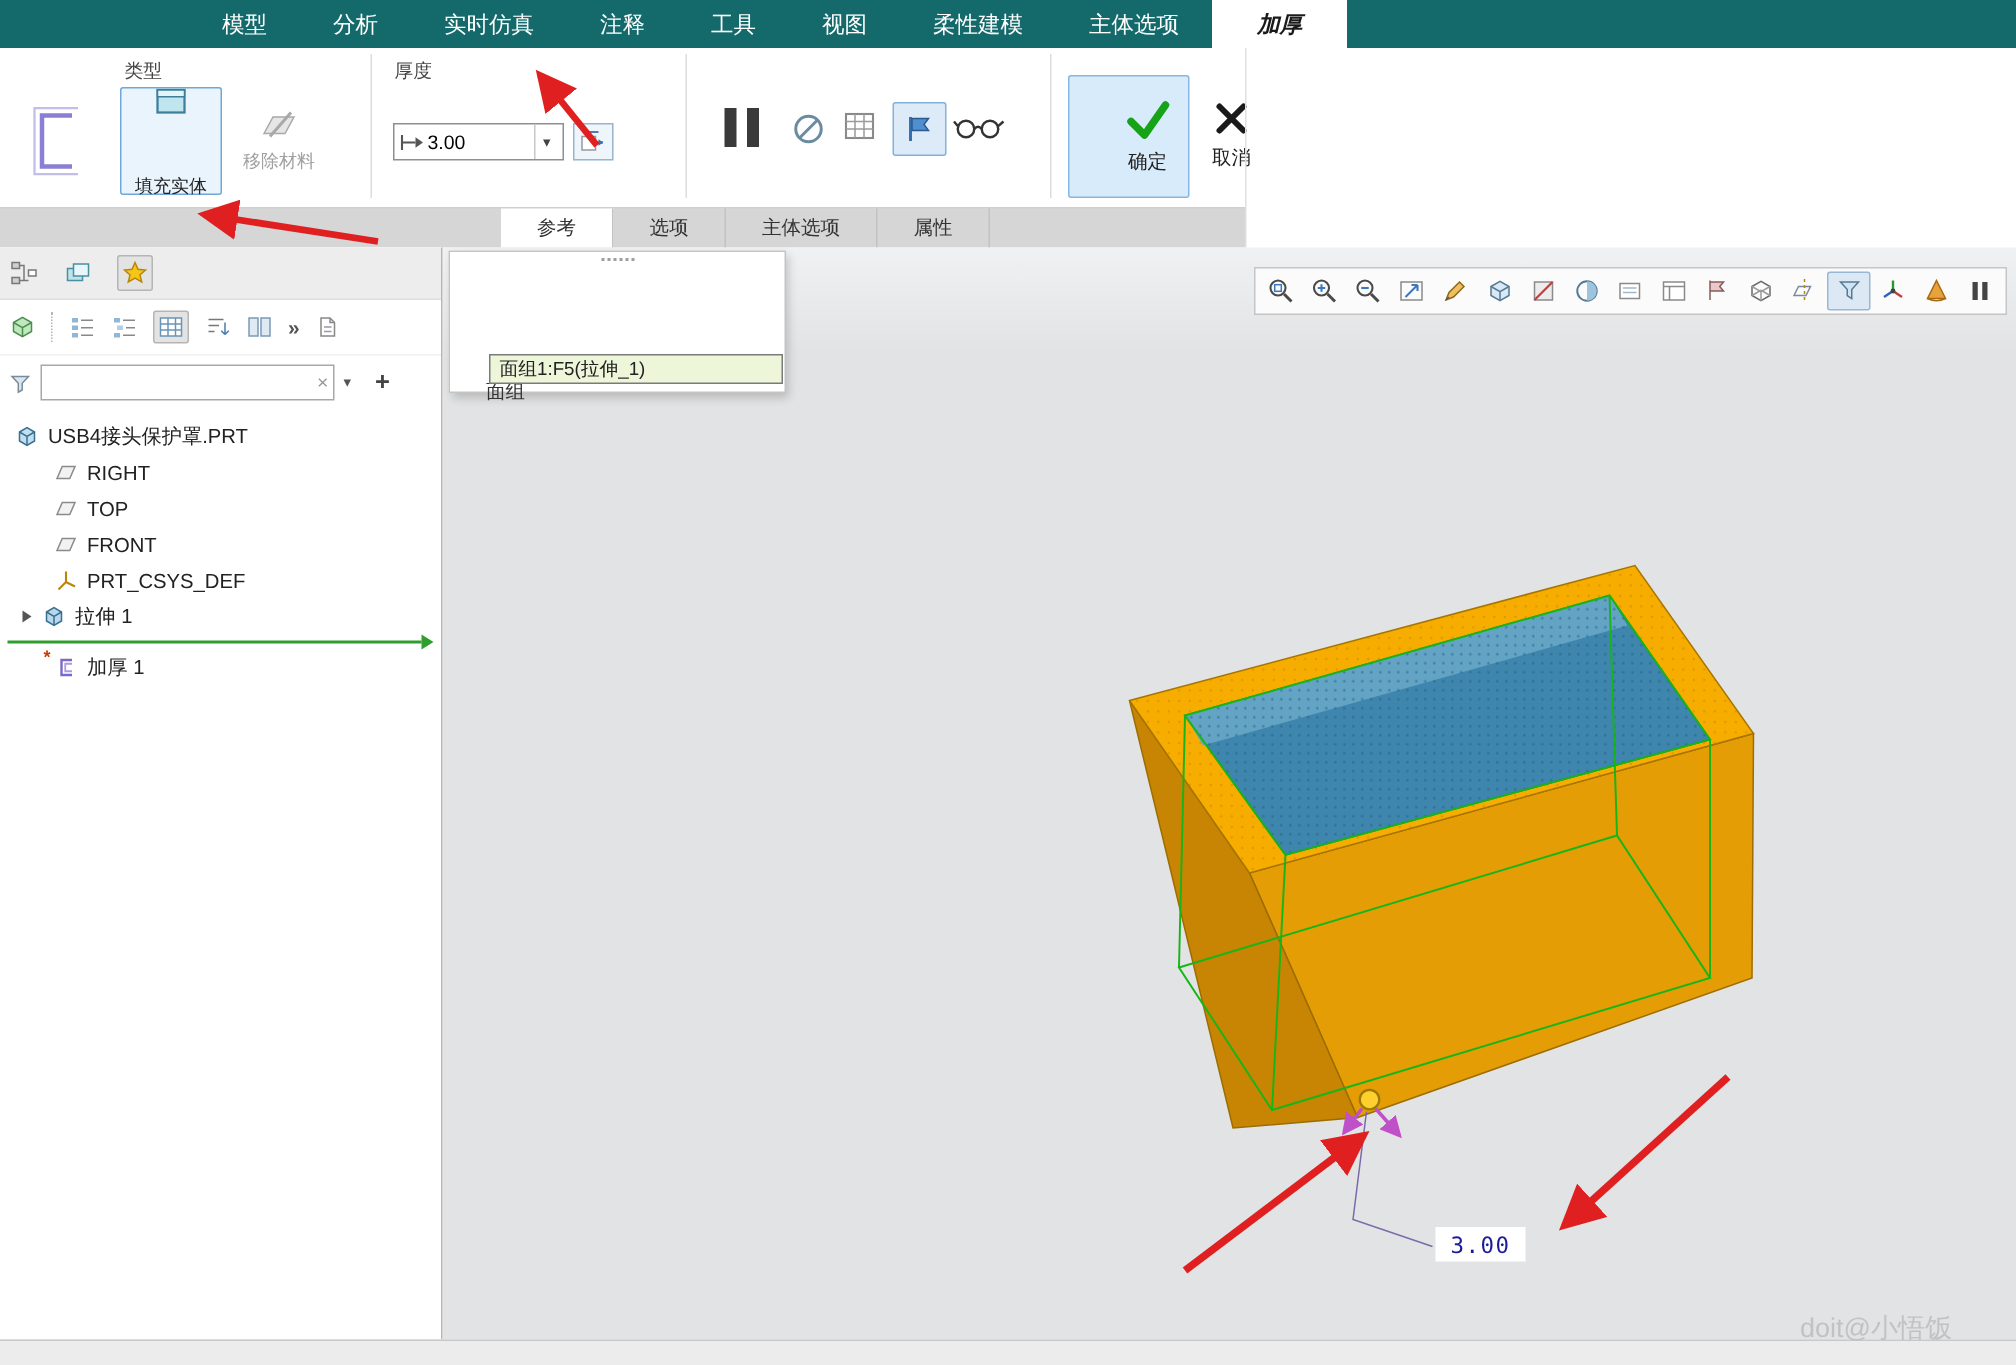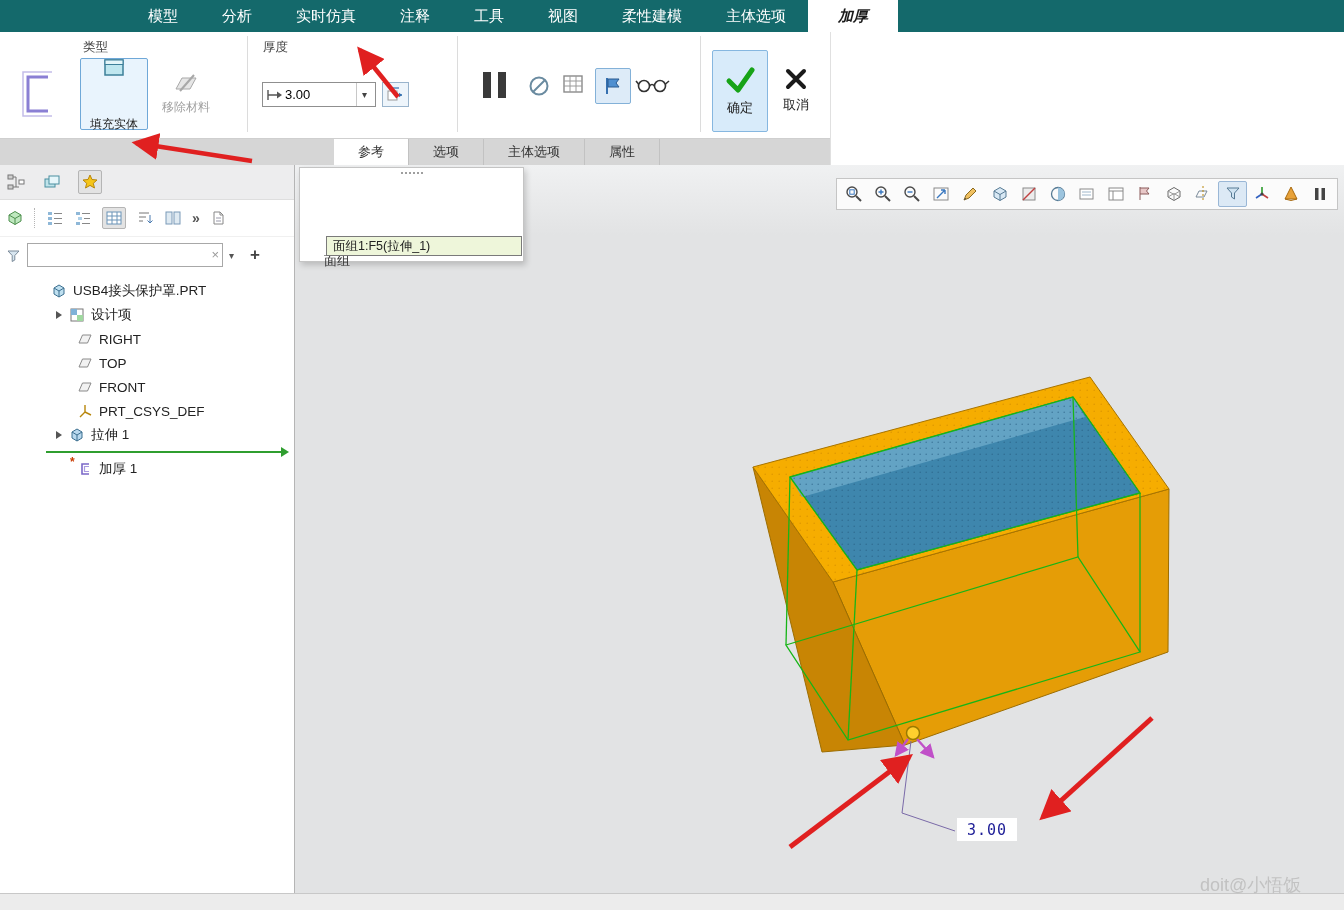--- a/index.html
+++ b/index.html
@@ -19,42 +19,42 @@
   .rbigbtn.sel{border:1px solid #6fa8d8;background:#e9f4fd;border-radius:2px;gap:37px;}
   .rbigbtn.dis{color:#a0a0a0;}
   .tfield{position:absolute;left:262px;top:50px;width:114px;height:25px;border:1px solid #8f8f8f;background:#fff;display:flex;align-items:center;padding:0 3px;box-sizing:border-box;}
   .tfield input{flex:1;border:0;outline:0;font:13px "Liberation Sans",sans-serif;min-width:0;padding:0 2px;background:transparent;}
   .caretbox{width:15px;align-self:stretch;display:flex;align-items:center;justify-content:center;border-left:1px solid #c8c8c8;font-size:10px;color:#444;}
   .flipbtn{position:absolute;left:382px;top:50px;width:27px;height:25px;border:1px solid #9ab4cc;background:#eef5fb;display:flex;align-items:center;justify-content:center;box-sizing:border-box;}
   .pause{position:absolute;left:483px;top:40px;display:flex;gap:7px;}
   .pause i{display:block;width:8px;height:26px;background:#3a3a3a;}
   .ricon{position:absolute;display:flex;align-items:center;justify-content:center;}
   .ricon.pressed{border:1px solid #83b1d8;background:#ddebf8;border-radius:2px;}
-  .okbtn,.cxbtn{position:absolute;top:18px;height:80px;display:flex;flex-direction:column;align-items:center;justify-content:center;gap:5px;font-size:13px;}
+  .okbtn,.cxbtn{position:absolute;top:18px;height:80px;display:flex;flex-direction:column;align-items:center;justify-content:center;gap:5px;font-size:13px;padding-left:25px;}
   .okbtn{left:712px;width:54px;background:#d8ebfa;border:1px solid #86b7e0;border-radius:2px;}
   .cxbtn{left:772px;width:48px;}
   
   .tabstrip{position:absolute;left:0;top:106px;width:830px;height:27px;background:#d6d6d6;border-top:1px solid #cfcfcf;display:flex;padding-left:300px;box-sizing:border-box;}
   .ptab{display:flex;align-items:center;justify-content:center;font-size:13px;color:#333;padding:0 24px;border-right:1px solid #c2c2c2;}
   .ptab.active{background:#fff;margin-left:34px;}
   .rib-rdiv{position:absolute;left:830px;top:0;width:1px;height:133px;background:#e0e0e0;}
   
   .left-panel{position:absolute;left:0;top:165px;width:295px;height:728px;background:#fff;border-right:1px solid #b5b5b5;box-sizing:border-box;}
   .lp-bar1{height:34px;background:#ededee;border-bottom:1px solid #dedede;display:flex;align-items:center;padding:0 6px;gap:16px;}
   .lp-bar2{height:36px;background:#fff;display:flex;align-items:center;padding:0 6px;gap:10px;border-bottom:1px solid #f0f0f0;}
   .lp-filter{height:36px;display:flex;align-items:center;padding:0 6px;}
   .lp-filter .fin{position:relative;width:196px;height:24px;border:1px solid #a8a8a8;margin-left:6px;box-sizing:border-box;}
   .lp-filter input{width:100%;height:100%;border:0;outline:0;padding:0 18px 0 5px;font:13px "Liberation Sans",sans-serif;box-sizing:border-box;background:transparent;}
   .fclear{position:absolute;right:3px;top:3px;color:#999;font-size:13px;line-height:16px;}
   .fcaret{font-size:10px;color:#555;margin-left:6px;}
   .fplus{font-size:17px;font-weight:bold;color:#444;margin-left:16px;}
   .pressed{border:1px solid #b5b5b5;background:#e3e3e3;border-radius:2px;padding:2px;}
   .vdots{width:1px;height:20px;border-left:1px dotted #b5b5b5;}
   .chev{color:#555;font-size:14px;font-weight:bold;}
-  .lp-tree{position:relative;padding-top:6px;font-size:13.5px;color:#222;padding-left:41px;}
+  .lp-tree{position:relative;padding-top:6px;font-size:13.5px;color:#222;}
   .trow{height:24px;display:flex;align-items:center;}
   .lvl0{padding-left:10px;}
   .lvl1a{padding-left:15px;}
   .lvl1{padding-left:36px;text-align:center;}
   .ticon{margin-right:6px;display:inline-flex;position:relative;}
   .tri{width:0;height:0;border-left:6px solid #555;border-top:4px solid transparent;border-bottom:4px solid transparent;margin-right:7px;}
   .ins-line{position:relative;height:10px;margin:0 5px;}
   .ins-line .ln{position:absolute;left:0;right:8px;top:4px;height:2px;background:#2f9e2f;}
   .ins-line .ar{position:absolute;right:0;top:0;width:0;height:0;border-left:8px solid #2f9e2f;border-top:5px solid transparent;border-bottom:5px solid transparent;}
   .pendmark{position:absolute;left:-7px;top:-6px;color:#c93a00;font-size:12px;font-weight:bold;}
@@ -464,31 +464,20 @@
     <div class="lp-tree">
       <div class="trow lvl0">
         <span class="ticon">
             <svg width="16" height="16" viewBox="0 0 16 16">
               <path d="M3 5l5-3 5 3v6l-5 3-5-3z" fill="#bfe0f0" stroke="#3b6e8f"></path>
               <path d="M3 5l5 3 5-3M8 8v6" fill="none" stroke="#3b6e8f"></path>
             </svg>
           </span>
         <span>USB4接头保护罩.PRT</span>
       </div>
-      <div class="trow lvl1a">
-        <span class="tri"></span>
-        <span class="ticon">
-            <svg width="16" height="16" viewBox="0 0 16 16">
-              <rect x="2" y="2" width="12" height="12" fill="#fff" stroke="#777"></rect>
-              <rect x="2" y="2" width="6" height="6" fill="#7fb2d8"></rect>
-              <rect x="8" y="8" width="6" height="6" fill="#9fd89f"></rect>
-            </svg>
-          </span>
-        <span>设计项</span>
-      </div>
       <div class="trow lvl1">
         <span class="ticon">
             <svg width="16" height="16" viewBox="0 0 16 16">
               <path d="M2 12l3.5-8H14l-3.5 8z" fill="#f2f2f2" stroke="#8a8a8a"></path>
             </svg>
           </span>
         <span>RIGHT</span>
       </div>
       <div class="trow lvl1">
         <span class="ticon">

